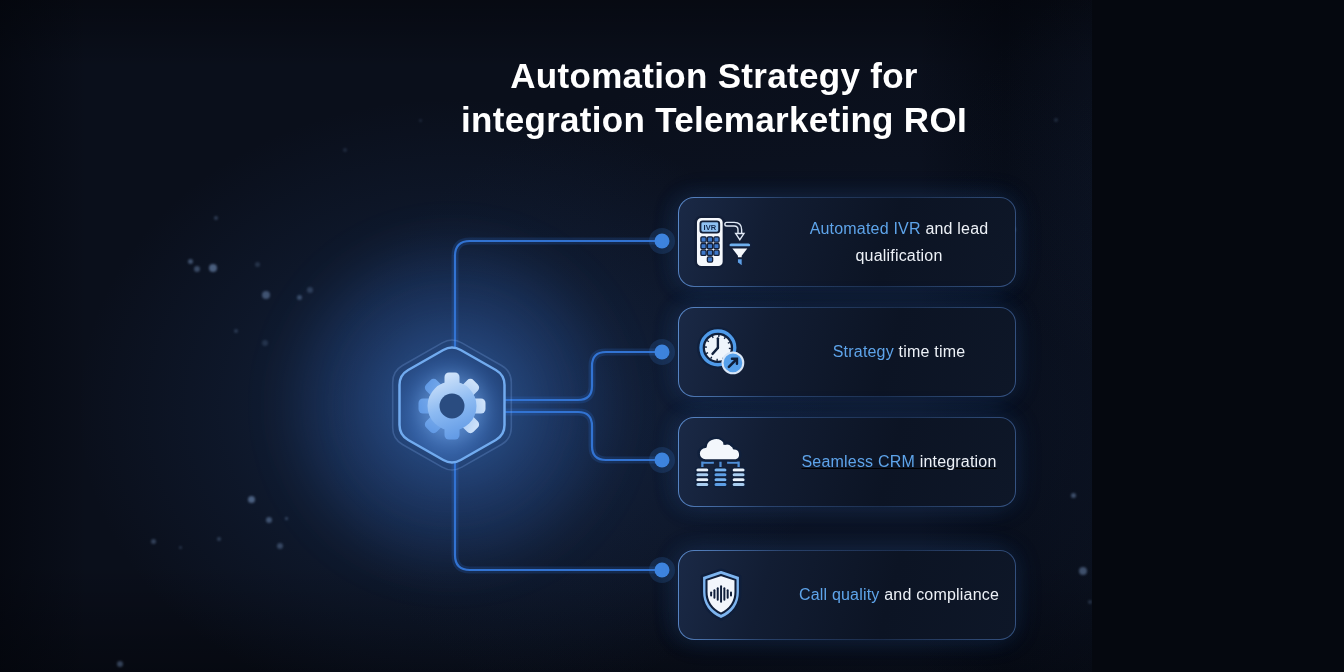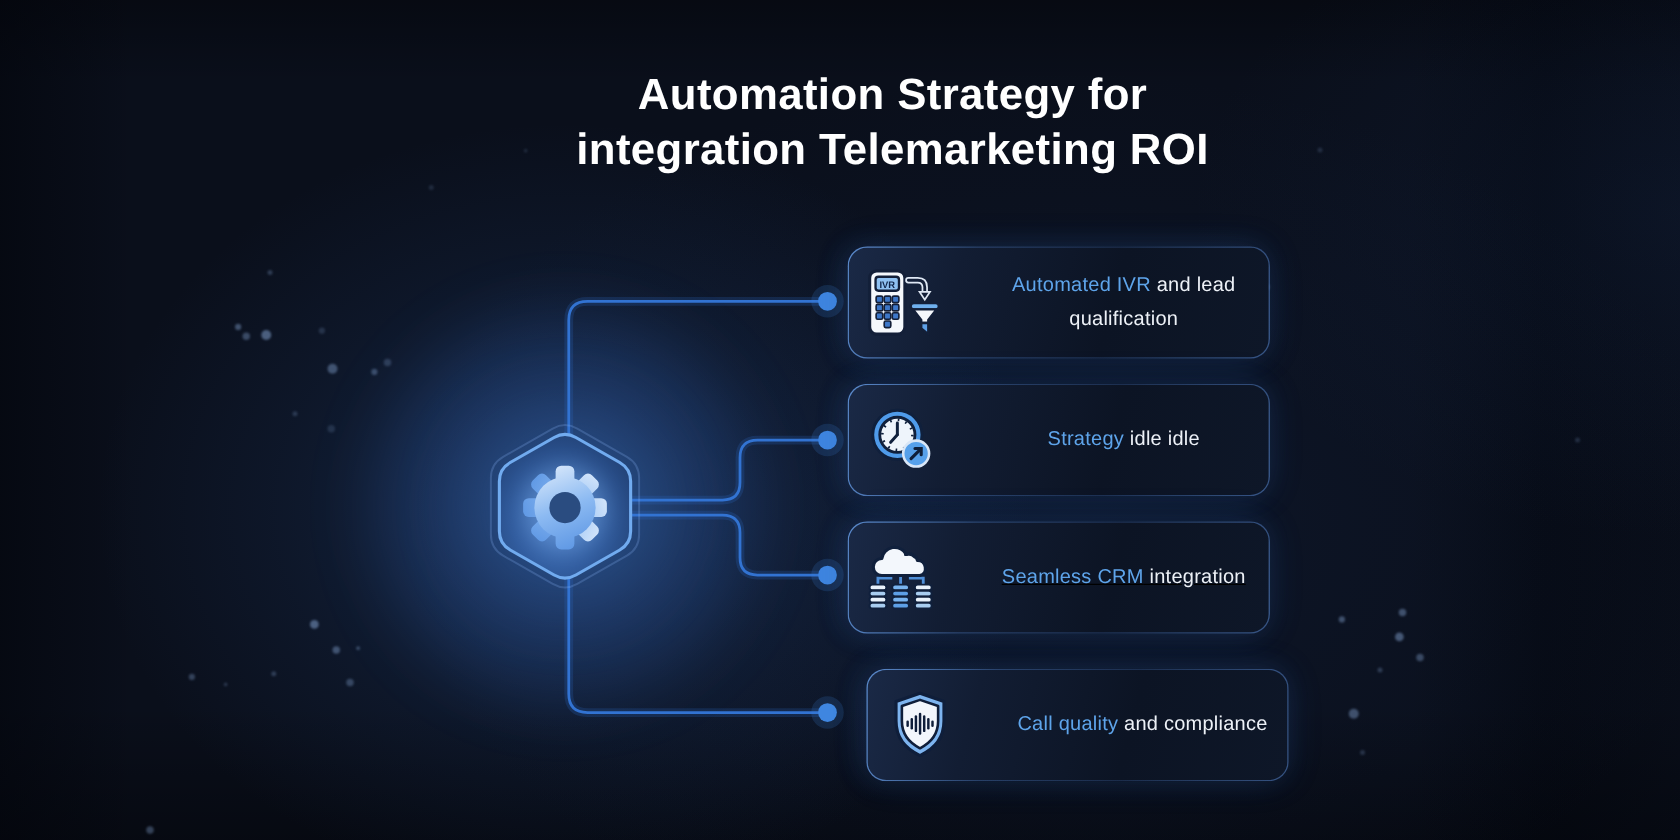--- a/index.html
+++ b/index.html
@@ -1,17 +1,17 @@
 <!DOCTYPE html>
 <html><head>
 <meta charset="utf-8">
 <style>
   html,body{margin:0;padding:0;background:#05080f;}
   .stage{
-    position:relative;width:1344px;height:672px;overflow:hidden;
+    position:relative;width:1092px;height:672px;overflow:hidden;
     font-family:"Liberation Sans", sans-serif;
     background:
       radial-gradient(520px 430px at 452px 408px, rgba(47,92,162,.30), rgba(40,78,140,.12) 45%, rgba(0,0,0,0) 72%),
       radial-gradient(760px 520px at 850px 420px, rgba(26,48,90,.22), rgba(0,0,0,0) 70%),
       radial-gradient(600px 400px at 1344px 170px, rgba(30,55,100,.18), rgba(0,0,0,0) 65%),
       linear-gradient(90deg, rgba(2,4,10,.55) 0%, rgba(0,0,0,0) 8%, rgba(0,0,0,0) 84%, rgba(2,5,12,.5) 92%, rgba(5,9,18,.25) 100%),
       linear-gradient(0deg, rgba(0,0,2,.38) 0%, rgba(0,0,0,0) 16%),
       linear-gradient(180deg, rgba(0,0,2,.35) 0%, rgba(0,0,0,0) 10%),
       #0a0f1b;
   }
@@ -184,21 +184,21 @@
       <g stroke="#10203c" stroke-width="2.3" stroke-linecap="round">
         <path d="M25 24 V14.8"></path>
         <path d="M25 24 L19.8 29.8"></path>
       </g>
       <circle cx="39.5" cy="38.5" r="10" fill="#56a0ea" stroke="#d9e6f6" stroke-width="2"></circle>
       <g stroke="#0f1f3a" stroke-width="2.4" stroke-linecap="round" fill="none">
         <path d="M35.6 42.4 L43 35"></path>
         <path d="M38.6 34.6 H43.4 V39.4"></path>
       </g>
     </svg>
-    <p class="card-text"><span class="hl">Strategy</span><span> idle idle</span></p>
+    <p class="card-text"><span class="hl">Strategy</span><span> time time</span></p>
   </div>
 
   <div class="card" style="top:417px;text-decoration:underline;">
     <svg class="card-icon" width="58" height="58" viewBox="0 0 56 56">
       <g fill="none" stroke="#4f8fd8" stroke-width="2.2">
         <path d="M20 25 V28.5 H10 V34"></path>
         <path d="M27.5 25 V34"></path>
         <path d="M35 25 V28.5 H45 V34"></path>
       </g>
       <path d="M13 26.5 A6.6 6.6 0 0 1 13 13.3 A10 9.5 0 0 1 32 10.2 A6.2 6.2 0 0 1 40.5 14.8 A6 6 0 0 1 42.5 26.5 Z" fill="#f3f7fc" stroke="#10203c" stroke-width="2.4" stroke-linejoin="round"></path>
@@ -214,21 +214,21 @@
         <rect x="21" y="47.6" width="13" height="4.4" rx="2.2" fill="#5d9fe6"></rect>
         <rect x="38.5" y="33.5" width="13" height="4.4" rx="2.2" fill="#e9f2fb"></rect>
         <rect x="38.5" y="38.2" width="13" height="4.4" rx="2.2" fill="#a8cdf0"></rect>
         <rect x="38.5" y="42.9" width="13" height="4.4" rx="2.2" fill="#e9f2fb"></rect>
         <rect x="38.5" y="47.6" width="13" height="4.4" rx="2.2" fill="#a8cdf0"></rect>
       </g>
     </svg>
     <p class="card-text"><span class="hl">Seamless CRM</span><span> integration</span></p>
   </div>
 
-  <div class="card" style="top:535px;margin-left:15px;">
+  <div class="card" style="top:550px;">
     <svg class="card-icon" width="58" height="58" viewBox="0 0 56 56">
       <path d="M28 3.5 L46.5 9.8 V25 C46.5 38.5 39 46.6 28 51.6 C17 46.6 9.5 38.5 9.5 25 V9.8 Z" fill="#7db4ef" stroke="#0f1e3a" stroke-width="2.4" stroke-linejoin="round"></path>
       <path d="M28 8.6 L42 13.4 V25 C42 35.4 36.2 41.9 28 46 C19.8 41.9 14 35.4 14 25 V13.4 Z" fill="#f2f6fc" stroke="#0f1e3a" stroke-width="2" stroke-linejoin="round"></path>
       <g fill="#0f1e3a">
         <rect x="17.5" y="24.5" width="1.9" height="5" rx=".95"></rect>
         <rect x="20.7" y="22.5" width="1.9" height="9" rx=".95"></rect>
         <rect x="23.9" y="20.5" width="1.9" height="13" rx=".95"></rect>
         <rect x="27.1" y="18.5" width="1.9" height="17" rx=".95"></rect>
         <rect x="30.3" y="20.5" width="1.9" height="13" rx=".95"></rect>
         <rect x="33.5" y="22.5" width="1.9" height="9" rx=".95"></rect>

